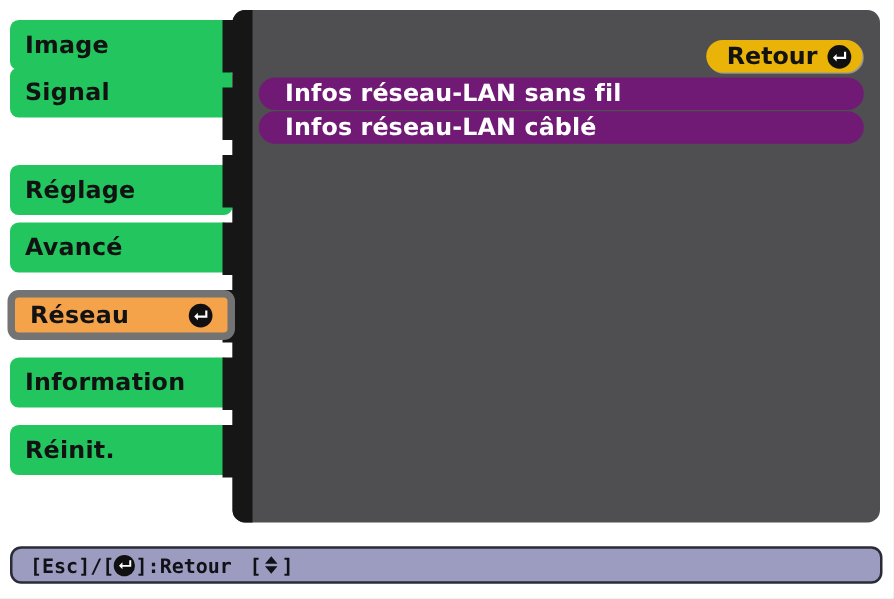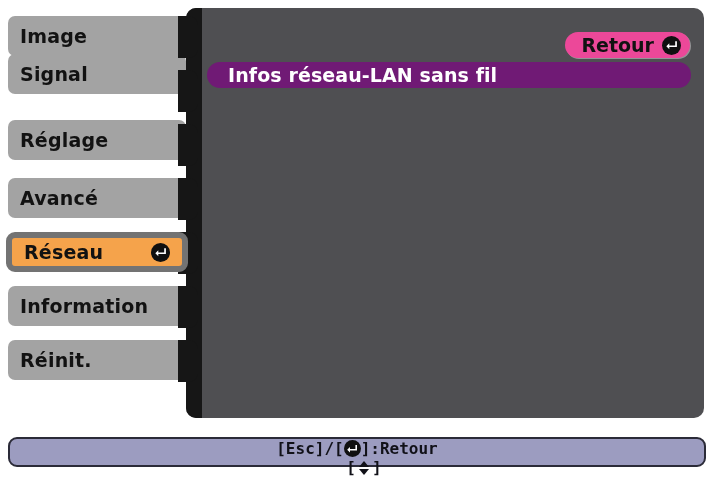--- a/index.html
+++ b/index.html
@@ -21,21 +21,21 @@
     left: 8px;
     top: 16px;
     width: 196px;
     height: 400px;
   }
   .tab {
     position: absolute;
     left: 0;
     width: 178px;
     height: 40px;
-    background: #a3a3a3;
+    background: #22c55e;
     border-radius: 7px;
     box-sizing: border-box;
     display: flex;
     align-items: center;
     padding-left: 12px;
   }
   .tab .tab-label {
     font-size: 19px;
     font-weight: bold;
     color: #121212;
@@ -98,21 +98,21 @@
     background: #161616;
     border-radius: 10px 0 0 10px;
   }
 
   
   #retour-button {
     position: absolute;
     right: 14px;
     top: 24px;
     height: 26px;
-    background: #ec4899;
+    background: #eab308;
     border-radius: 13px;
     display: flex;
     align-items: center;
     gap: 8px;
     padding: 0 9px 0 16px;
     box-shadow: 1px 1px 0 rgba(255,255,255,0.4);
   }
   #retour-button .retour-label {
     font-size: 19px;
     font-weight: bold;
@@ -152,21 +152,20 @@
     top: 437px;
     width: 698px;
     height: 30px;
     background: #9c9cc0;
     border: 2px solid #2b2b38;
     border-radius: 9px;
     box-sizing: border-box;
     display: flex;
     align-items: center;
     padding: 0 14px;
-    flex-direction: column;
   }
   .status-group {
     display: flex;
     align-items: center;
     white-space: nowrap;
   }
   .status-text {
     font-family: "DejaVu Sans Mono", monospace;
     font-size: 16px;
     font-weight: bold;
@@ -194,21 +193,21 @@
   <div class="tab" style="top:0px">
     <span class="tab-label">Image</span>
   </div>
 
   <div class="tab-stub" style="top:54px"></div>
   <div class="tab" style="top:38px">
     <span class="tab-label">Signal</span>
   </div>
 
   <div class="tab-stub" style="top:108px"></div>
-  <div class="tab" style="top:104px">
+  <div class="tab" style="top:116px">
     <span class="tab-label">Réglage</span>
   </div>
 
   <div class="tab-stub" style="top:162px"></div>
   <div class="tab" style="top:162px">
     <span class="tab-label">Avancé</span>
   </div>
 
   <div class="tab-stub" style="top:216px"></div>
   <div class="tab selected" style="top:216px">
@@ -240,20 +239,23 @@
     <span class="enter-icon">
       <svg width="13" height="13" viewBox="0 0 13 13">
         <path d="M10.2 2.3 V6.4 H4.3 V4.2 L1.3 7.2 L4.3 10.2 V8.1 H11.9 V2.3 Z" fill="#ffffff"></path>
       </svg>
     </span>
   </div>
 
   <div id="menu-rows">
     <div class="menu-row">
       <span class="menu-row-label">Infos réseau-LAN sans fil</span>
+    </div>
+    <div class="menu-row">
+      <span class="menu-row-label">Infos réseau-LAN câblé</span>
     </div>
   </div>
 </div>
 
 <div id="statusbar">
   <div class="status-group">
     <span class="status-text">[Esc]</span>
     <span class="status-text">/[</span>
     <span class="key-enter">
       <span class="enter-icon" style="width:17px;height:17px;">

